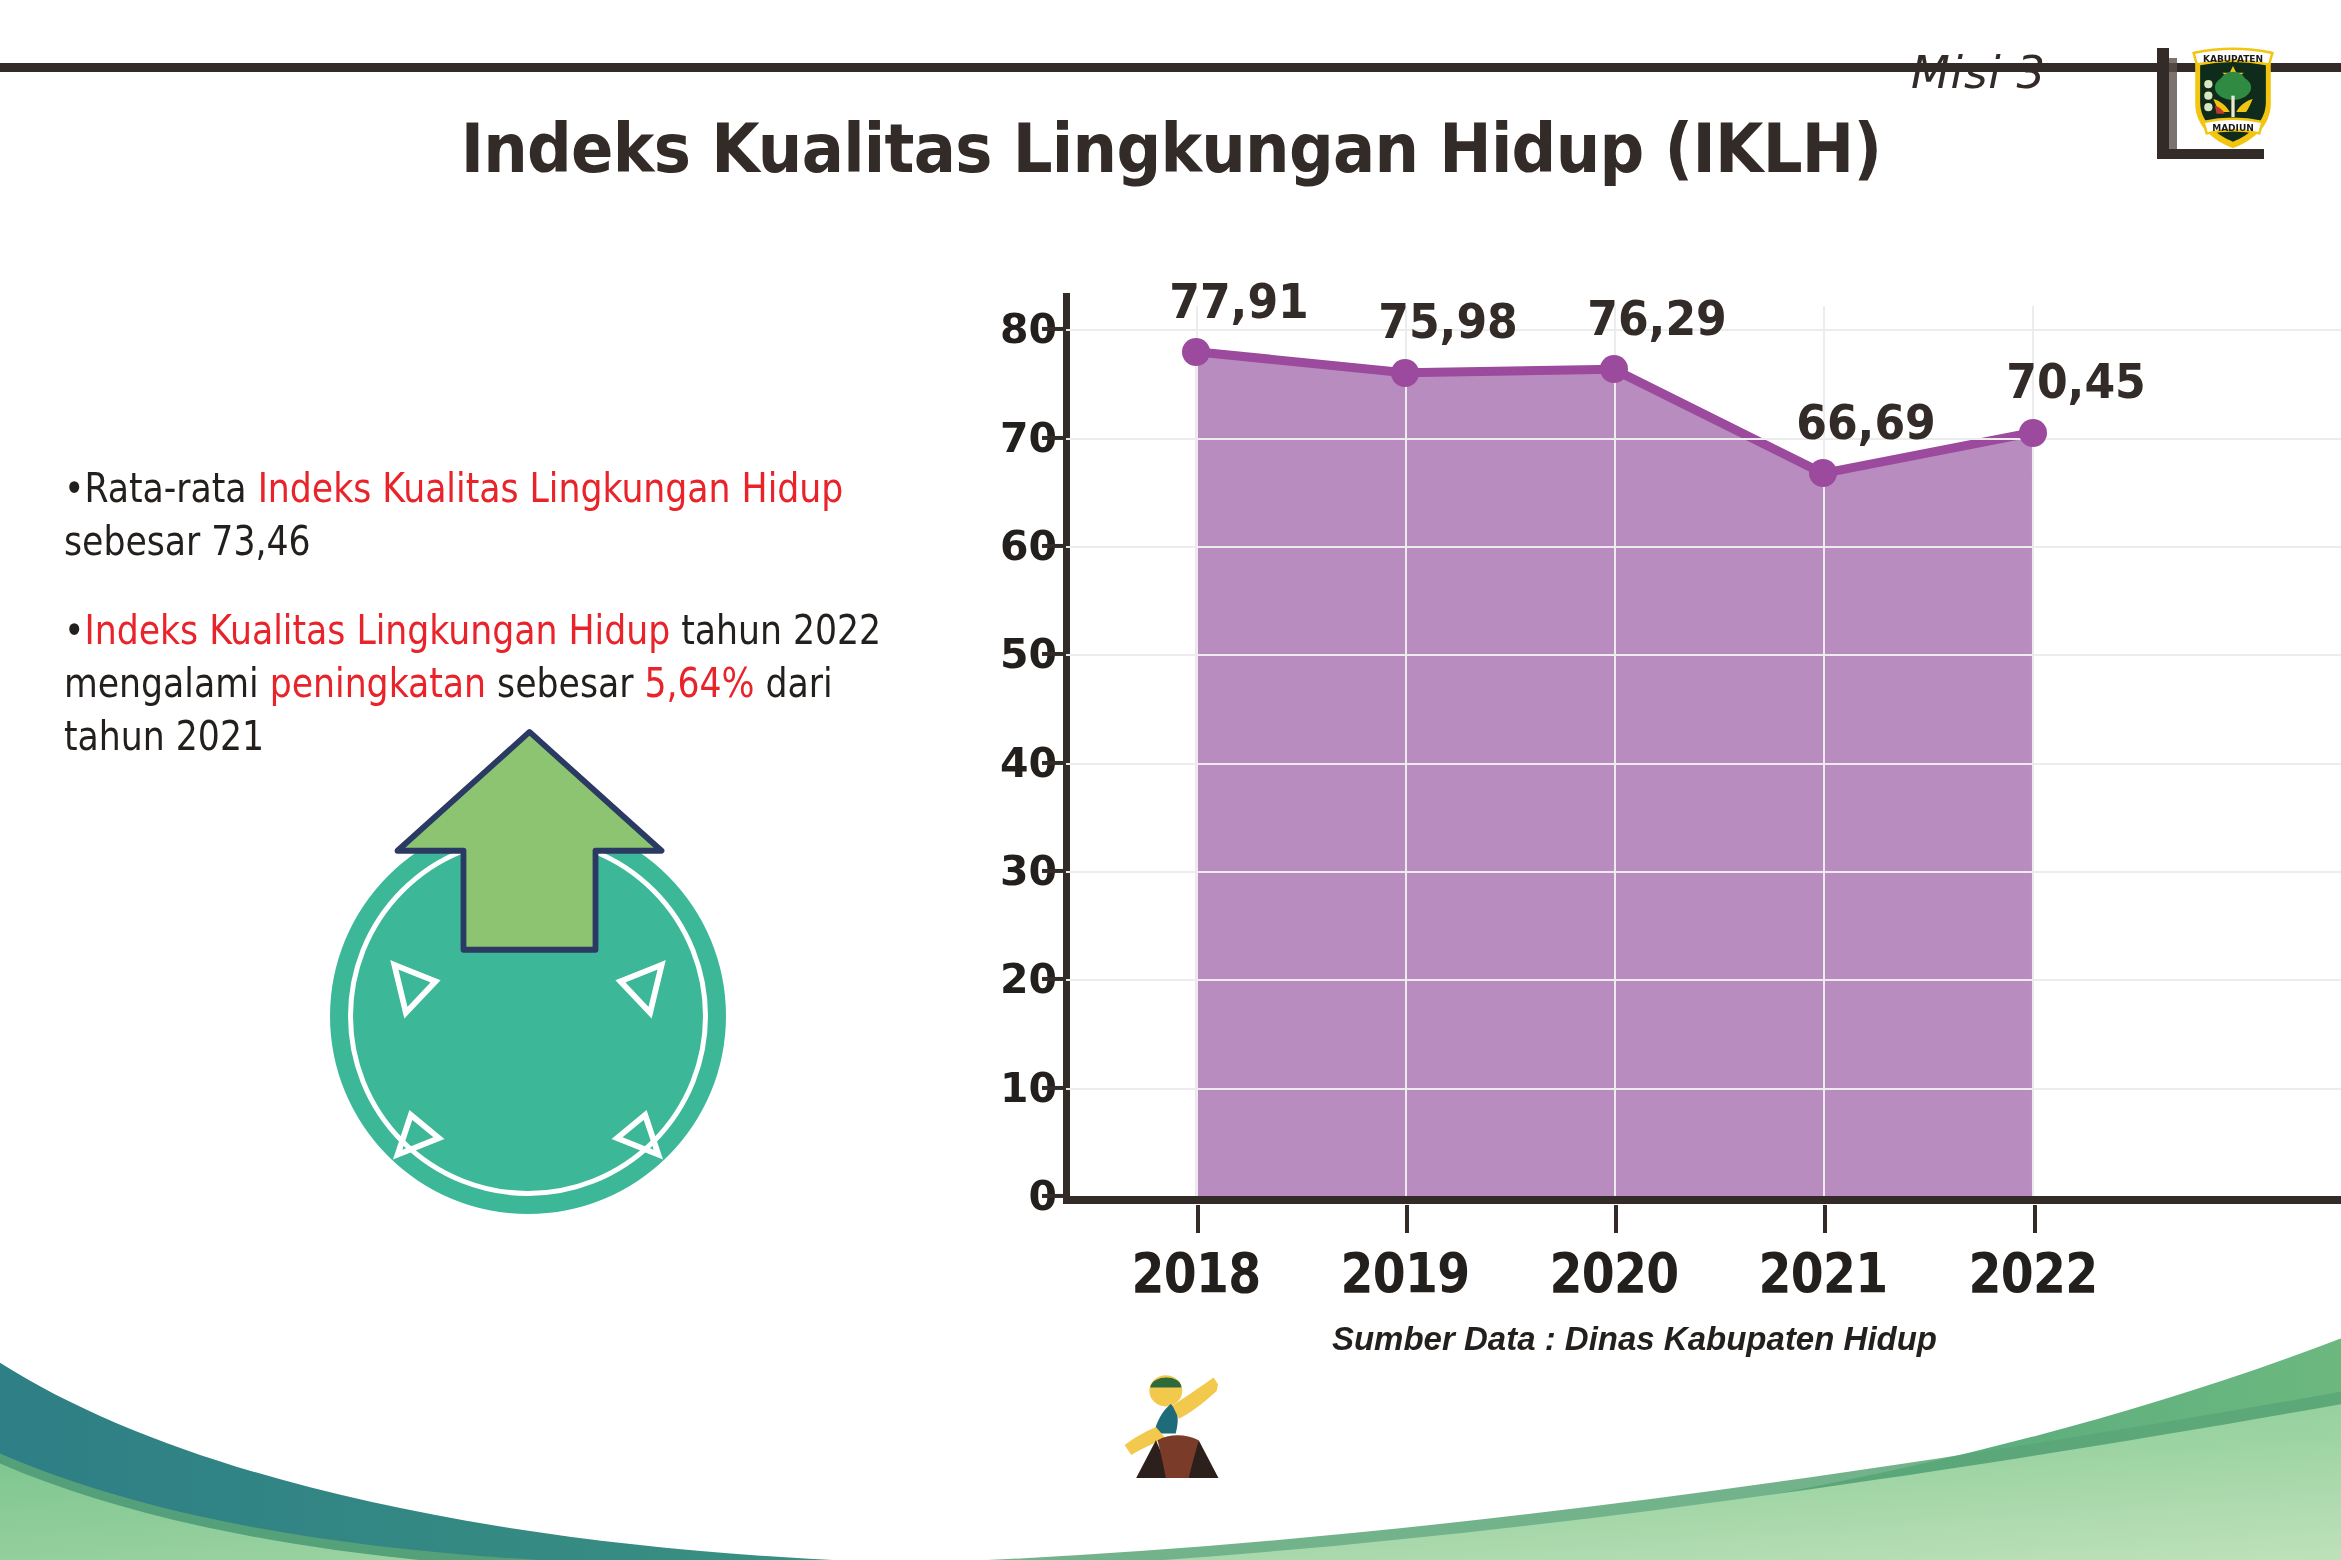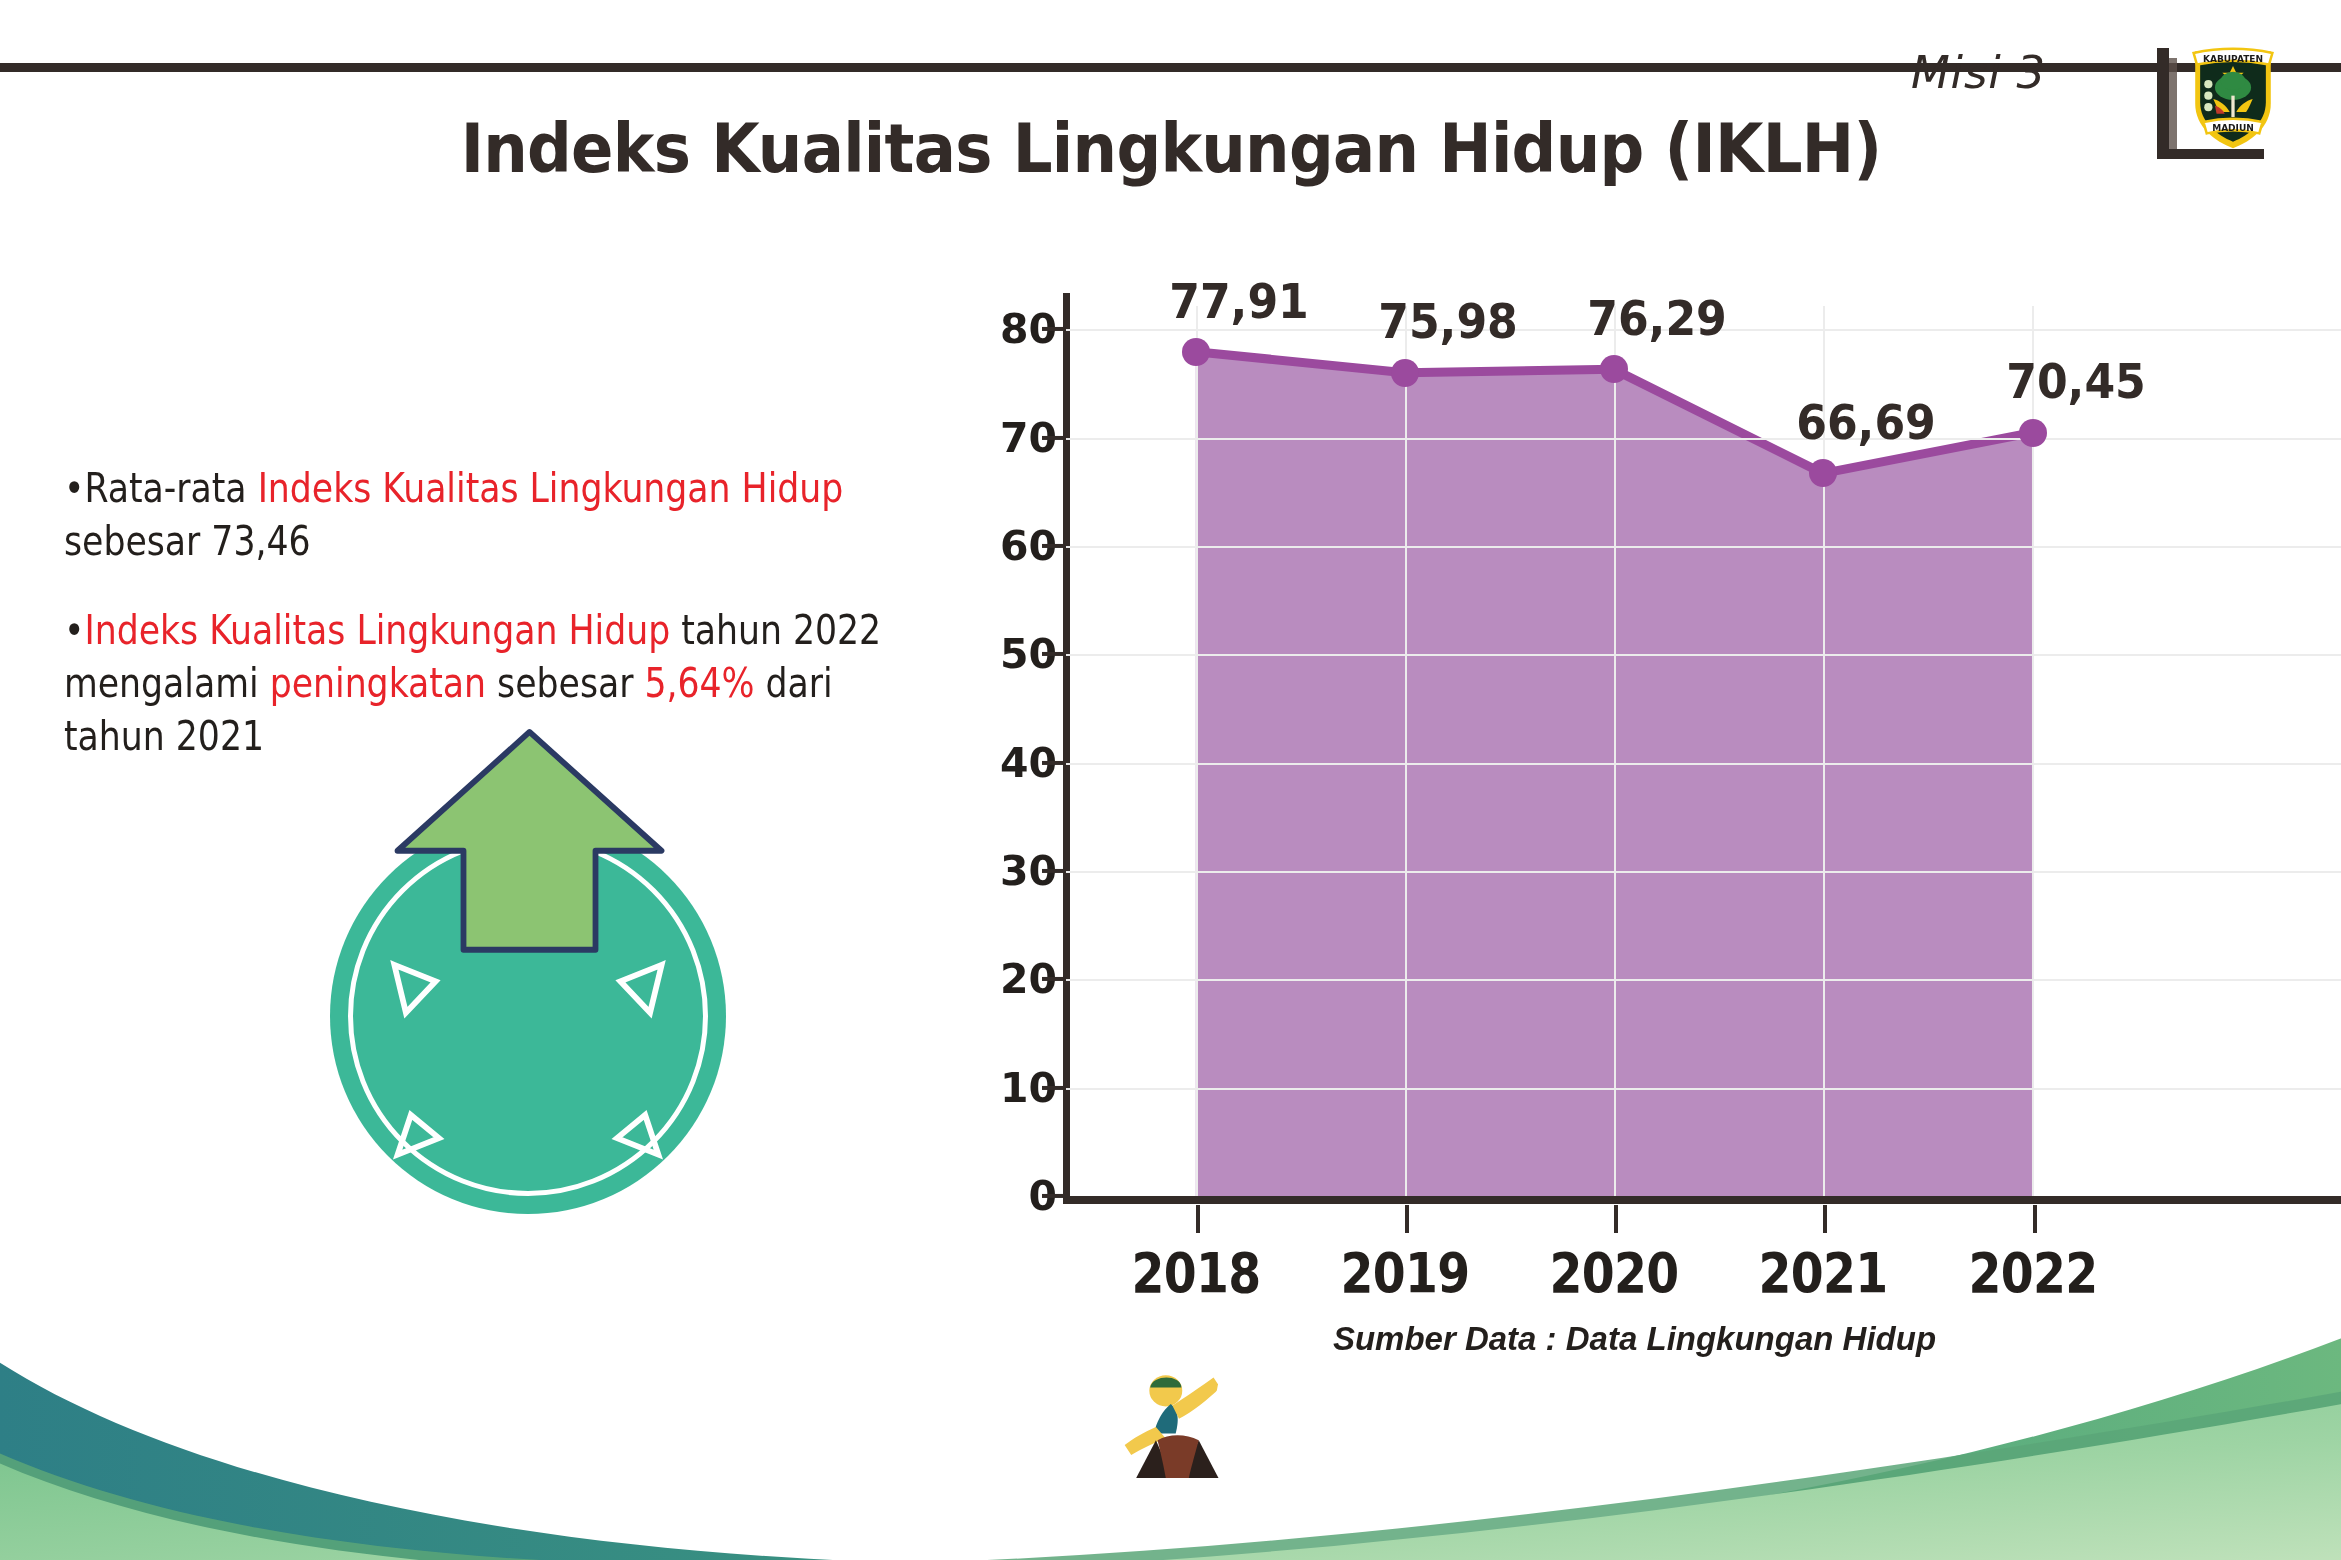--- a/index.html
+++ b/index.html
@@ -183,21 +183,21 @@
       <div class="marker" style="left: 431px; top: 100px; background: rgb(155, 74, 158);"></div>
       <div class="dlabel" style="left: 474px; top: 20.4px;">75,98</div>
       <div class="marker" style="left: 640px; top: 96px; background: rgb(155, 74, 158);"></div>
       <div class="dlabel" style="left: 683px; top: 17px;">76,29</div>
       <div class="marker" style="left: 849px; top: 200px; background: rgb(155, 74, 158);"></div>
       <div class="dlabel" style="left: 892px; top: 121px;">66,69</div>
       <div class="marker" style="left: 1059px; top: 160px; background: rgb(155, 74, 158);"></div>
       <div class="dlabel" style="left: 1102px; top: 80px;">70,45</div>
     </div>
 
-  <div class="source">Sumber Data : Data Lingkungan Hidup</div>
+  <div class="source">Sumber Data : Dinas Kabupaten Hidup</div>
 </div>
 
 <div class="footer">
   <svg width="2342" height="314" viewBox="0 0 2836 380" preserveAspectRatio="none">
     <defs>
       <linearGradient id="gTop" x1="0" y1="0" x2="1" y2="0">
         <stop offset="0%" stop-color="#2e7f86"></stop>
         <stop offset="55%" stop-color="#3f9a7e"></stop>
         <stop offset="100%" stop-color="#6cb87f"></stop>
       </linearGradient>

